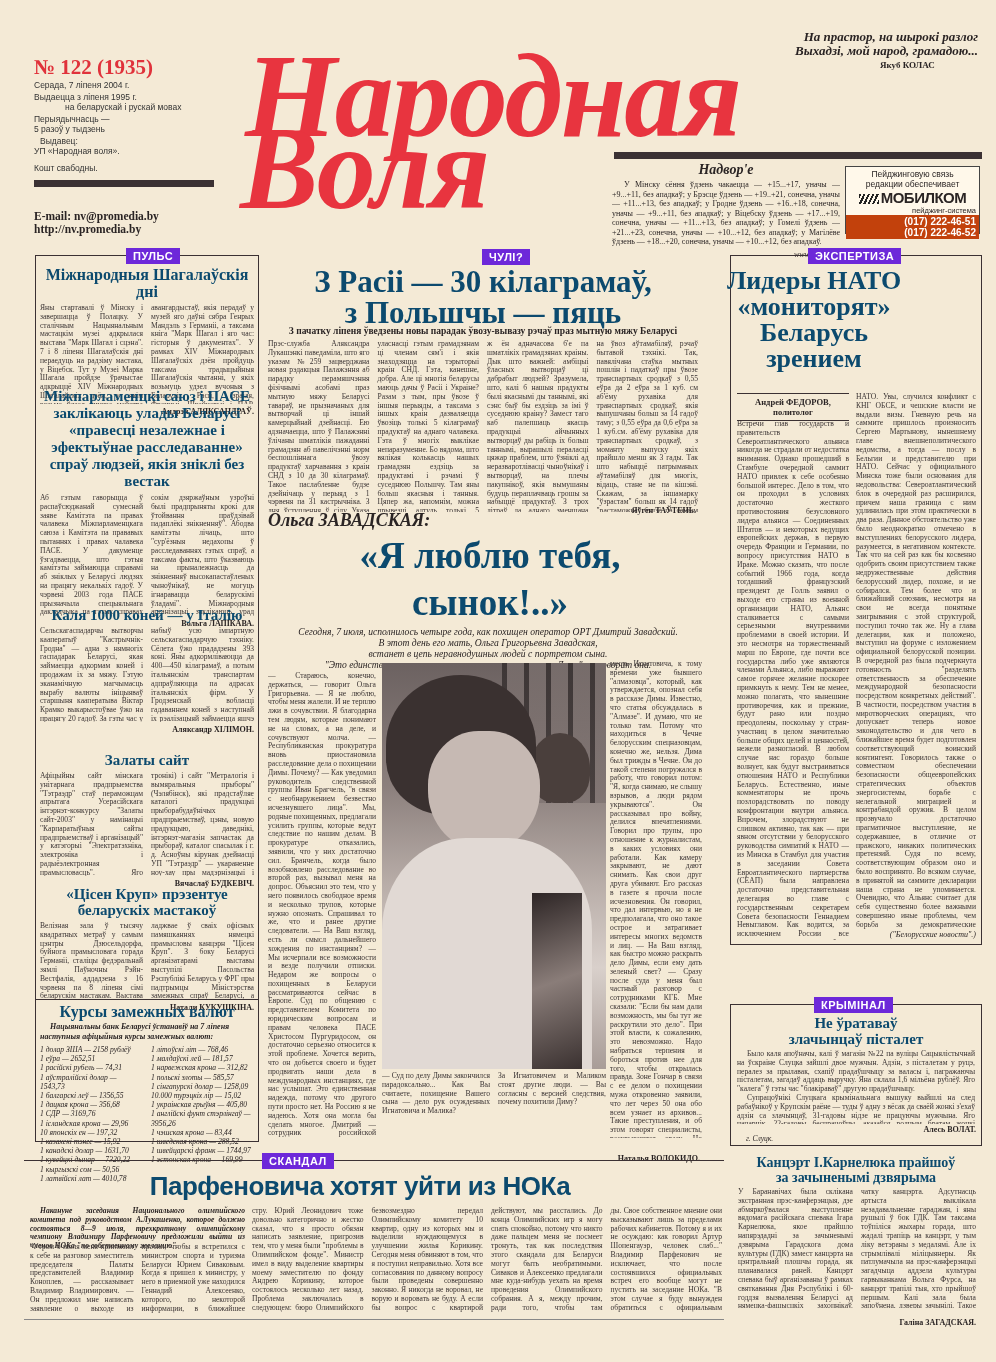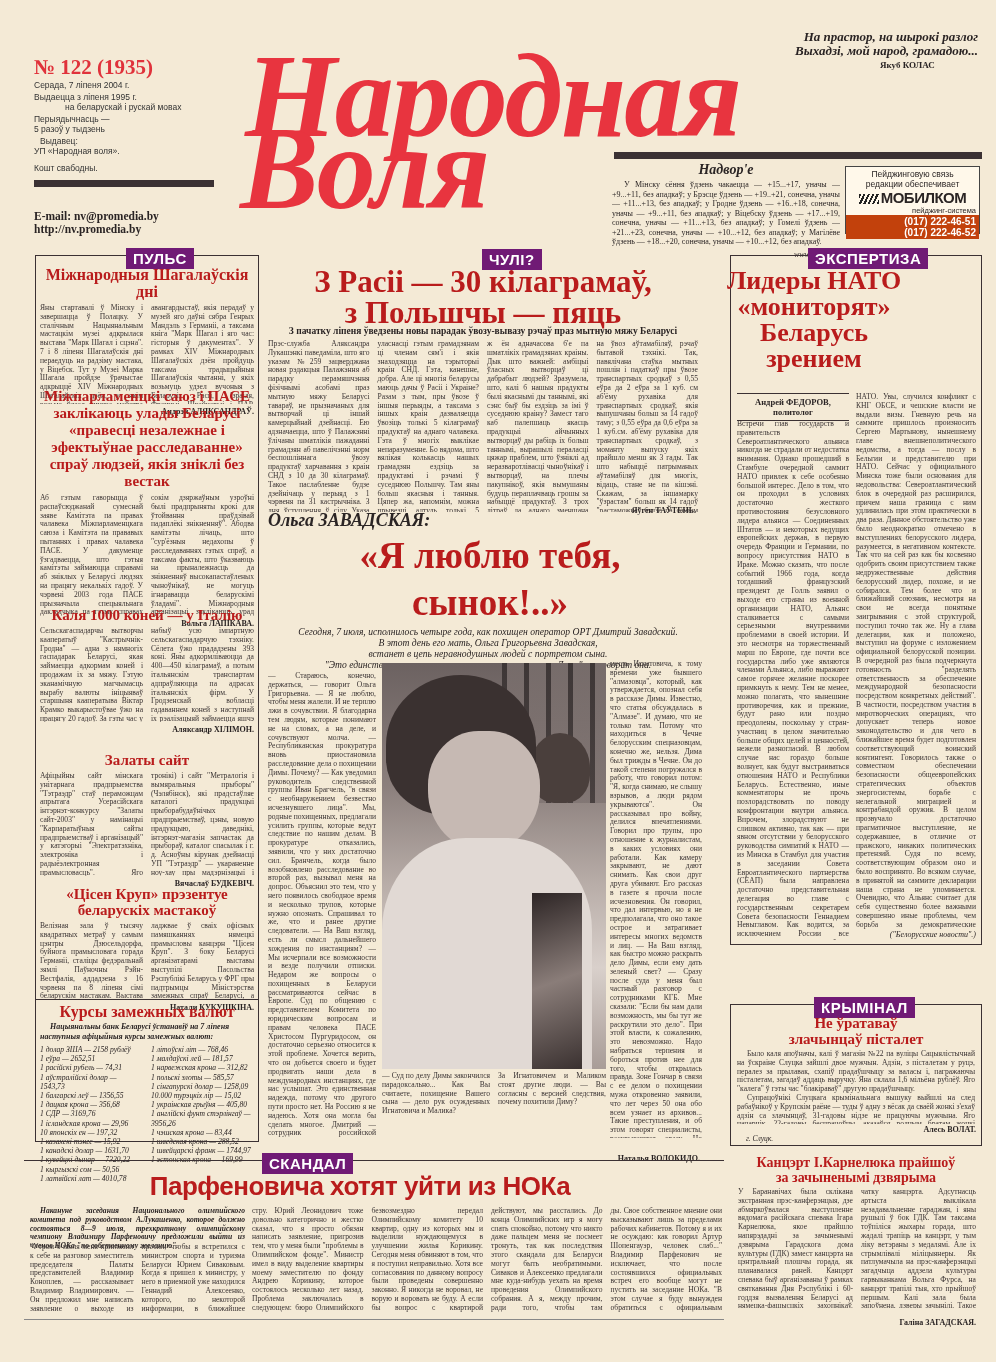--- a/index.html
+++ b/index.html
@@ -31,26 +31,26 @@
   #weather .src { font-size: 8px; font-style: italic; text-align: right; margin-top: 3px; }
 
   
   #pager-ad { left: 845px; top: 166px; width: 135px; height: 68px; border: 1px solid #444; background: #fff8ea; }
   #pager-ad .t { font-family: "Liberation Sans", sans-serif; font-size: 8.5px; text-align: center; line-height: 10px; margin-top: 2px; }
   #pager-ad .brand { font-family: "Liberation Sans", sans-serif; font-weight: bold; font-size: 15px; text-align: center; letter-spacing: -0.5px; }
   #pager-ad .sub { font-family: "Liberation Sans", sans-serif; font-size: 7.5px; text-align: right; padding-right: 3px; }
   #pager-ad .phones { background: #c2410c; color: #fff; font-family: "Liberation Sans", sans-serif; font-weight: bold; font-size: 10px; text-align: right; padding: 1px 3px; line-height: 11px; }
 
   
-  .rubric { background: #701a75; color: #fff; font-family: "Liberation Sans", sans-serif; font-weight: bold; font-size: 15px; padding: 2px 7px; letter-spacing: 0.5px; }
+  .rubric { background: #6d28d9; color: #fff; font-family: "Liberation Sans", sans-serif; font-weight: bold; font-size: 11px; padding: 2px 7px; letter-spacing: 0.5px; }
 
   
   .box { border: 1px solid #3b3133; }
 
-  h2.hl { font-family: "Liberation Serif", serif; font-weight: bold; text-align: center; color: #b91c1c; }
+  h2.hl { font-family: "Liberation Serif", serif; font-weight: bold; text-align: center; color: #0c4a6e; }
   .cols { display: flex; gap: 8px; }
   .col { flex: 1; font-size: 7.6px; line-height: 8.8px; text-align: justify; color: #3a3333; }
   .col p { text-indent: 10px; }
   .sig { font-size: 8px; font-weight: bold; text-align: right; margin-top: 3px; }
 
   
   #photo { left: 382px; top: 663px; width: 226px; height: 404px; overflow: hidden;
     background: linear-gradient(180deg, #6c6261 0%, #8b7f7c 30%, #b9aea9 55%, #d9d0cb 75%, #a89c97 100%); }
   .photo-shape { position: absolute; }
 </style>

